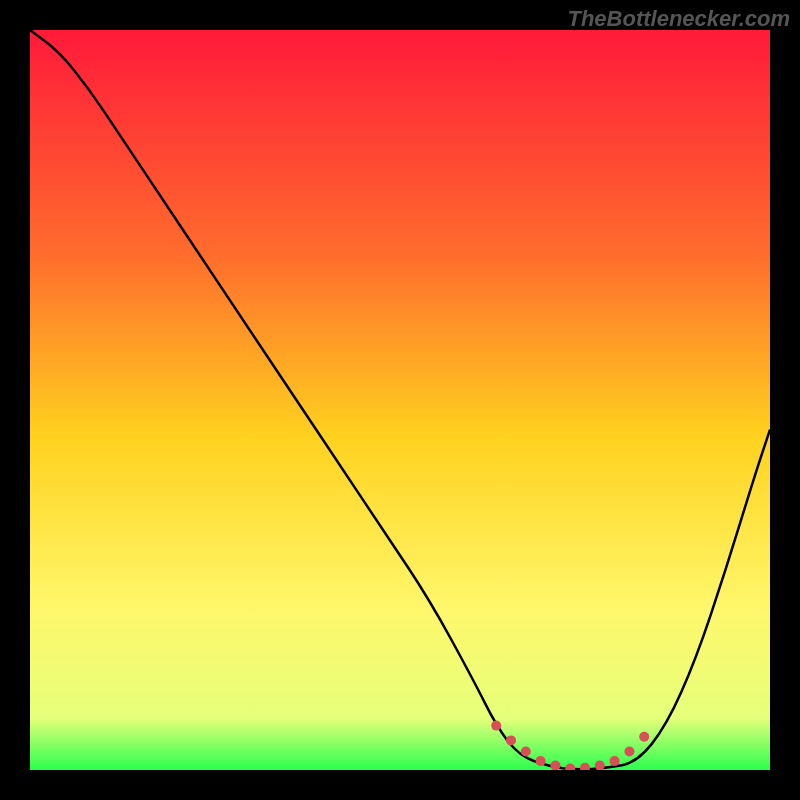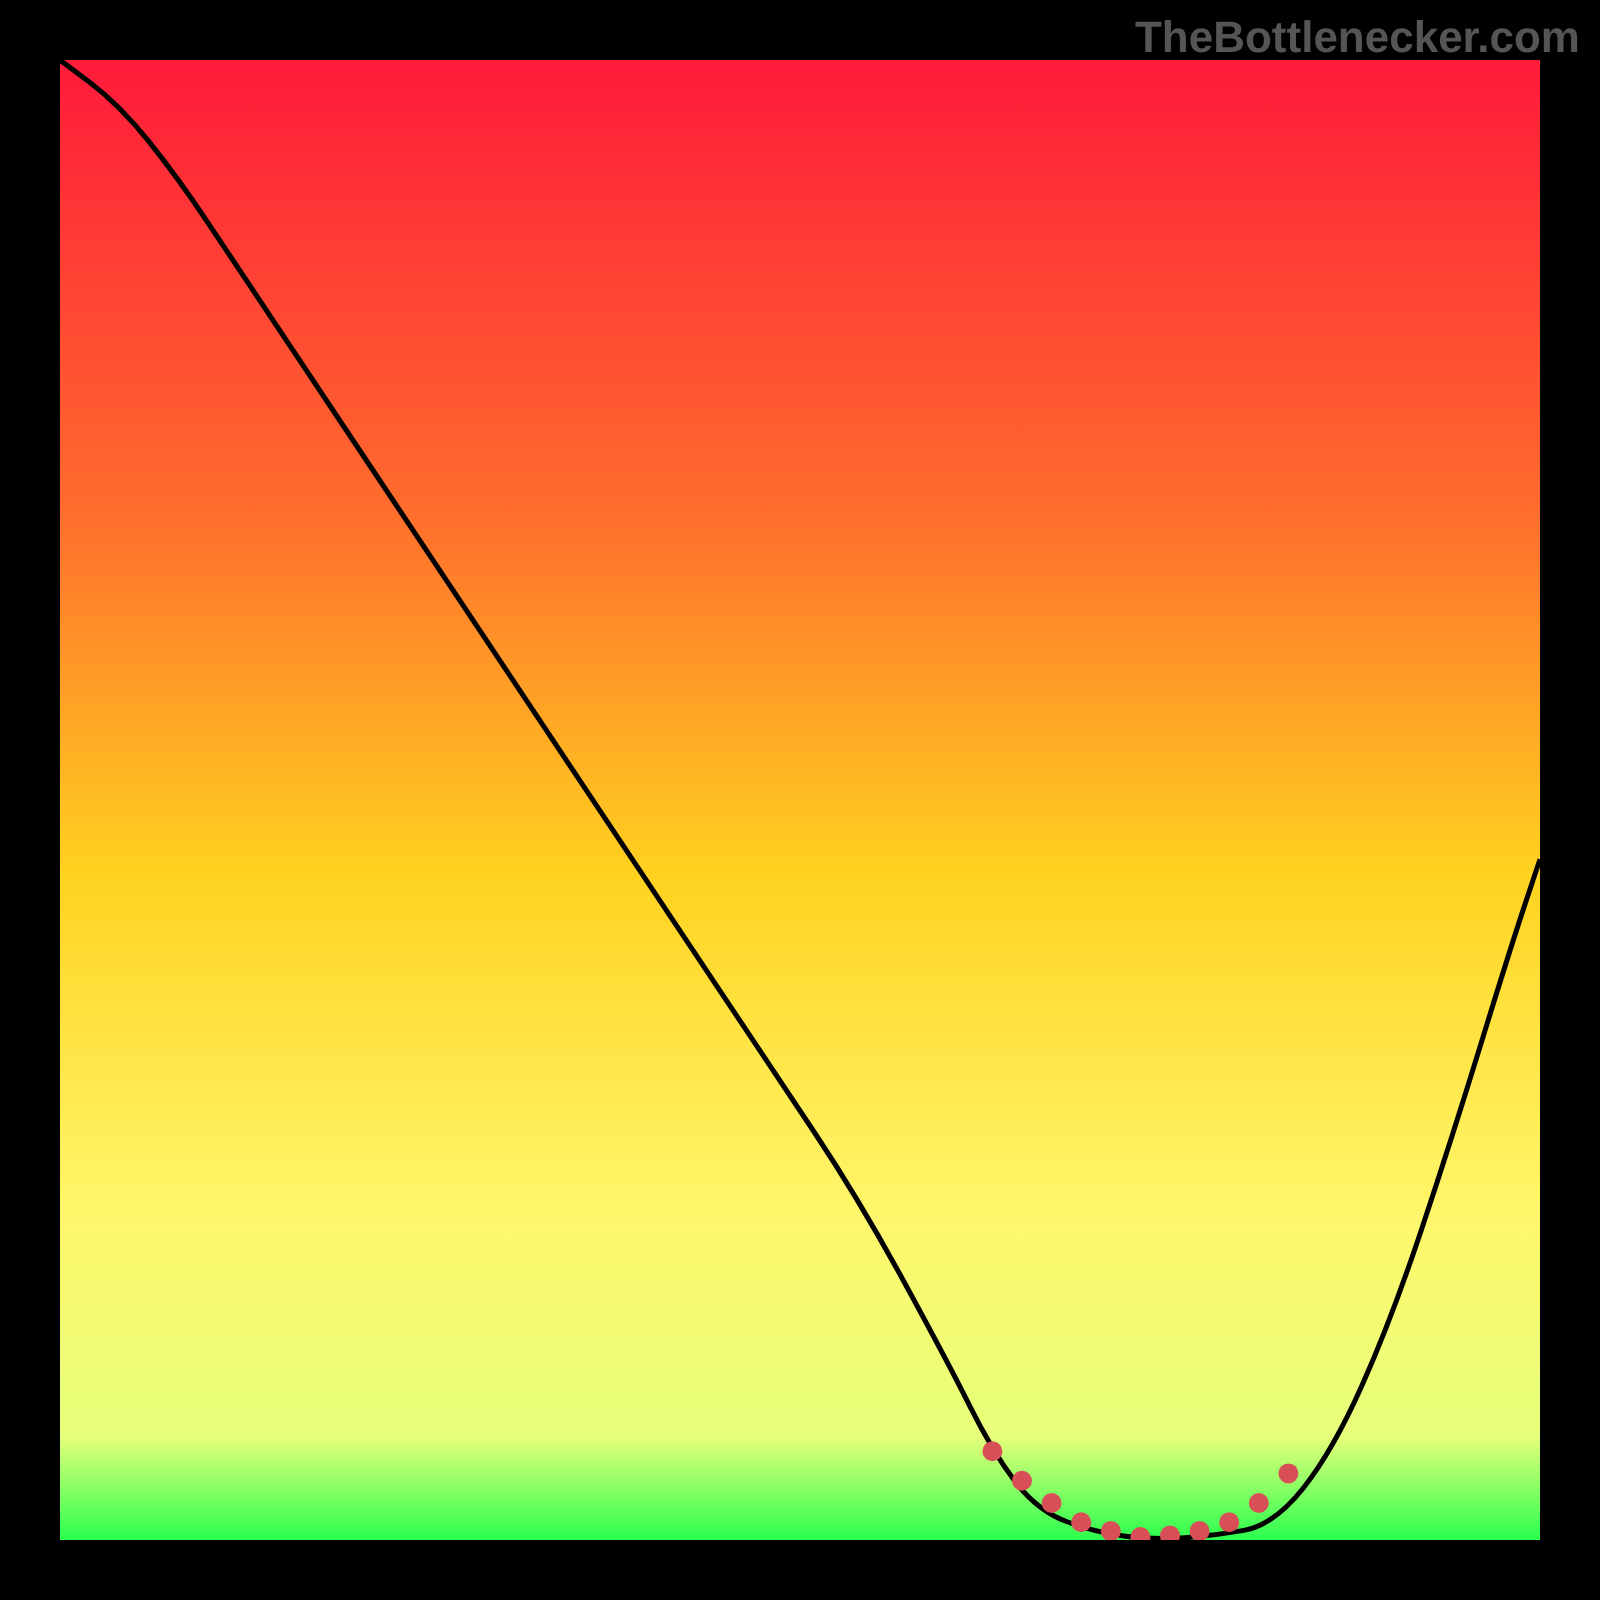--- a/index.html
+++ b/index.html
@@ -8,20 +8,21 @@
     background: #000;
     width: 800px;
     height: 800px;
     overflow: hidden;
     font-family: Arial, Helvetica, sans-serif;
   }
   .container {
     position: relative;
     width: 800px;
     height: 800px;
+    font-style: italic;
   }
   .watermark {
     position: absolute;
     top: 6px;
     right: 10px;
     color: #555;
     font-size: 22px;
     font-weight: 600;
     z-index: 10;
   }

